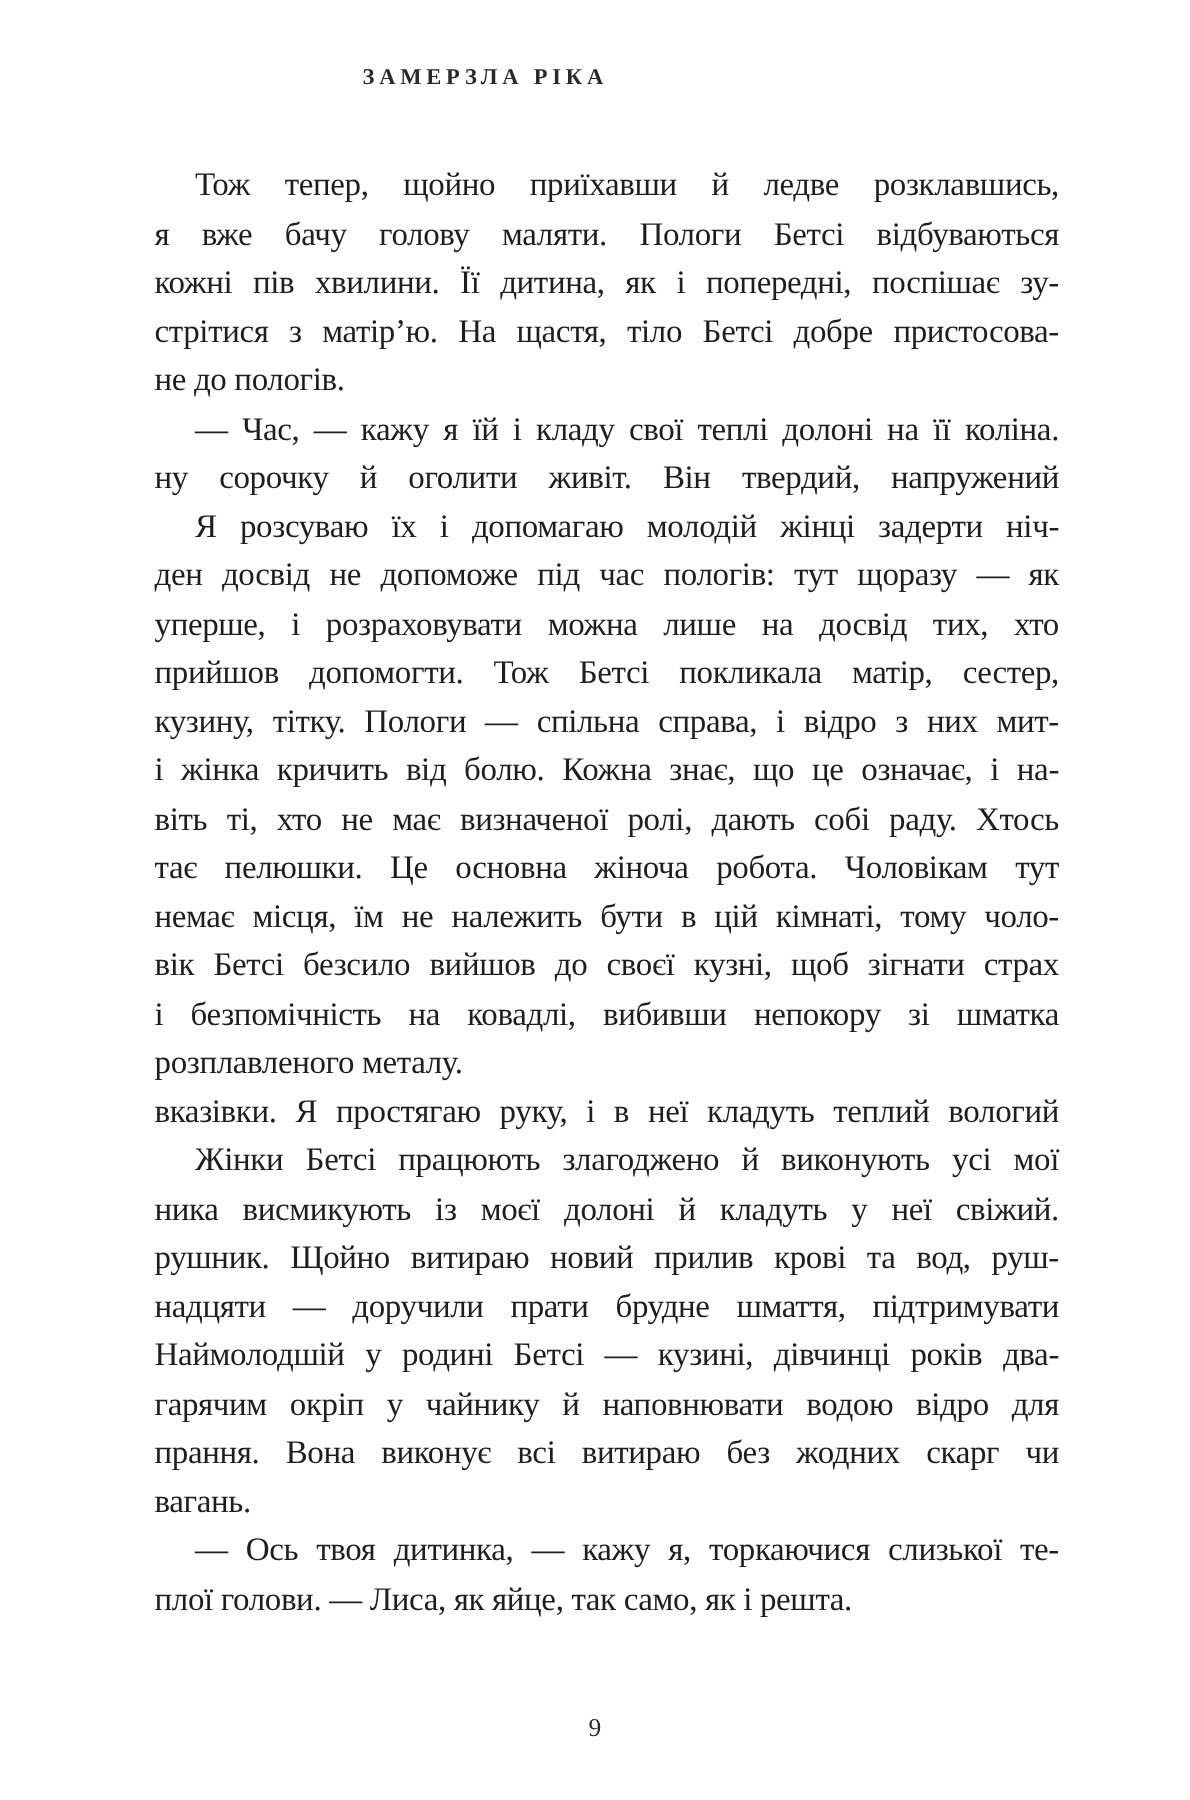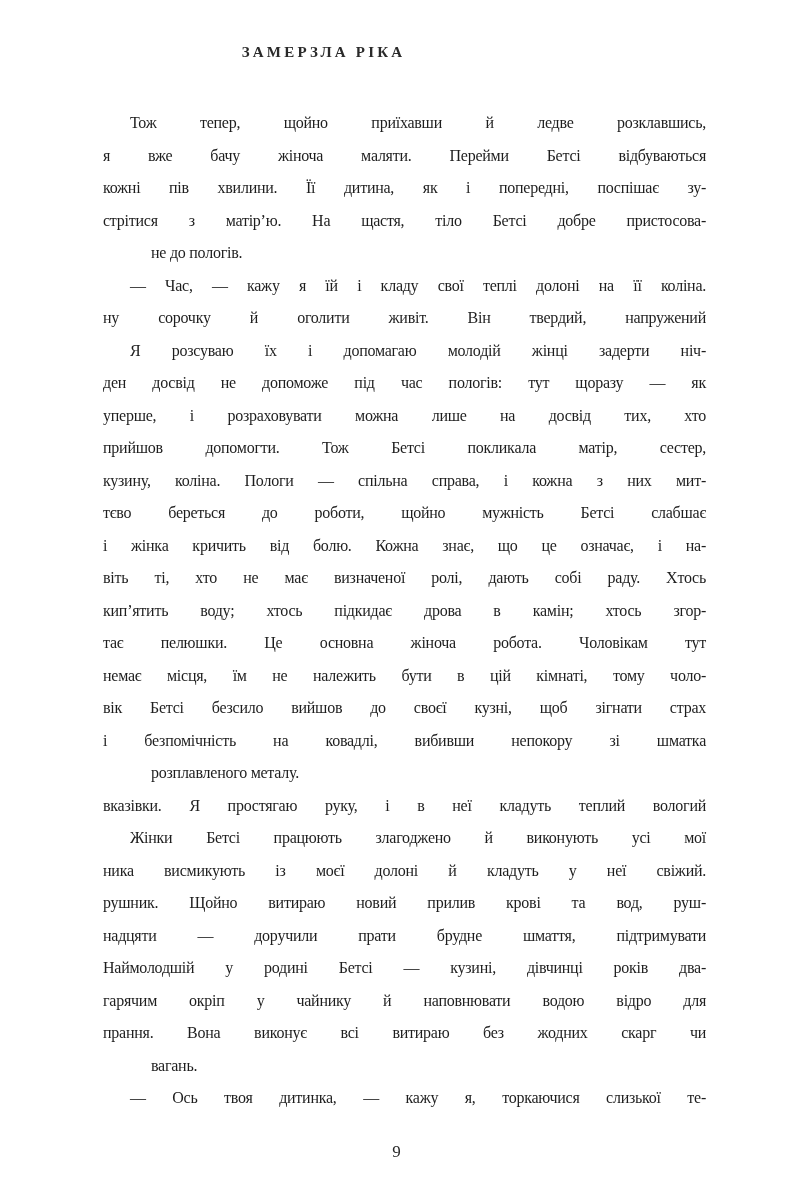--- a/index.html
+++ b/index.html
@@ -29,73 +29,70 @@
     .text-block {
       position: absolute;
       top: 107px;
       left: 103px;
       width: 603px;
     }
     .line {
       display: block;
       height: 32.5px;
       line-height: 32.5px;
-      font-size: 16px;
+      font-size: 22px;
       white-space: nowrap;
       text-align: justify;
       text-align-last: justify;
       letter-spacing: -0.25px;
     }
     .line.indent {
       padding-left: 27px;
     }
     .line.last {
       text-align-last: left;
-      margin-left: 48px;
     }
     .page-number {
       position: absolute;
       top: 1142px;
       left: 0;
       width: 793px;
       text-align: center;
       font-size: 17px;
       color: #2a2a2a;
     }
   </style>
 </head>
 <body>
 
 <div class="running-head">ЗАМЕРЗЛА РІКА</div>
 
 <div class="text-block">
 
   <div>
     <span class="line indent">Тож тепер, щойно приїхавши й ледве розклавшись,</span>
-    <span class="line">я вже бачу жіноча маляти. Перейми Бетсі відбуваються</span>
+    <span class="line">я вже бачу голову маляти. Пологи Бетсі відбуваються</span>
     <span class="line">кожні пів хвилини. Її дитина, як і попередні, поспішає зу-</span>
     <span class="line">стрітися з матір’ю. На щастя, тіло Бетсі добре пристосова-</span>
     <span class="line last">не до пологів.</span>
   </div>
 
   <div>
     <span class="line indent">— Час, — кажу я їй і кладу свої теплі долоні на її коліна.</span>
   </div>
 
   <div>
     <span class="line">ну сорочку й оголити живіт. Він твердий, напружений</span>
     <span class="line indent">Я розсуваю їх і допомагаю молодій жінці задерти ніч-</span>
     <span class="line">ден досвід не допоможе під час пологів: тут щоразу — як</span>
     <span class="line">уперше, і розраховувати можна лише на досвід тих, хто</span>
     <span class="line">прийшов допомогти. Тож Бетсі покликала матір, сестер,</span>
-    <span class="line">кузину, коліна. Пологи — спільна справа, і кожна з них мит-</span>
-    <span class="line">тєво береться до роботи, щойно мужність Бетсі слабшає</span>
+    <span class="line">кузину, тітку. Пологи — спільна справа, і відро з них мит-</span>
     <span class="line">і жінка кричить від болю. Кожна знає, що це означає, і на-</span>
     <span class="line">віть ті, хто не має визначеної ролі, дають собі раду. Хтось</span>
-    <span class="line">кип’ятить воду; хтось підкидає дрова в камін; хтось згор-</span>
     <span class="line">тає пелюшки. Це основна жіноча робота. Чоловікам тут</span>
     <span class="line">немає місця, їм не належить бути в цій кімнаті, тому чоло-</span>
     <span class="line">вік Бетсі безсило вийшов до своєї кузні, щоб зігнати страх</span>
     <span class="line">і безпомічність на ковадлі, вибивши непокору зі шматка</span>
     <span class="line last">розплавленого металу.</span>
   </div>
 
   <div>
     <span class="line">вказівки. Я простягаю руку, і в неї кладуть теплий вологий</span>
     <span class="line indent">Жінки Бетсі працюють злагоджено й виконують усі мої</span>
@@ -103,16 +100,17 @@
     <span class="line">рушник. Щойно витираю новий прилив крові та вод, руш-</span>
     <span class="line">надцяти — доручили прати брудне шмаття, підтримувати</span>
     <span class="line">Наймолодшій у родині Бетсі — кузині, дівчинці років два-</span>
     <span class="line">гарячим окріп у чайнику й наповнювати водою відро для</span>
     <span class="line">прання. Вона виконує всі витираю без жодних скарг чи</span>
     <span class="line last">вагань.</span>
   </div>
 
   <div>
     <span class="line indent">— Ось твоя дитинка, — кажу я, торкаючися слизької те-</span>
+    <span class="line last">плої голови. — Лиса, як яйце, так само, як і решта.</span>
   </div>
 </div>
 
 <div class="page-number">9</div>
 
 </body></html>

